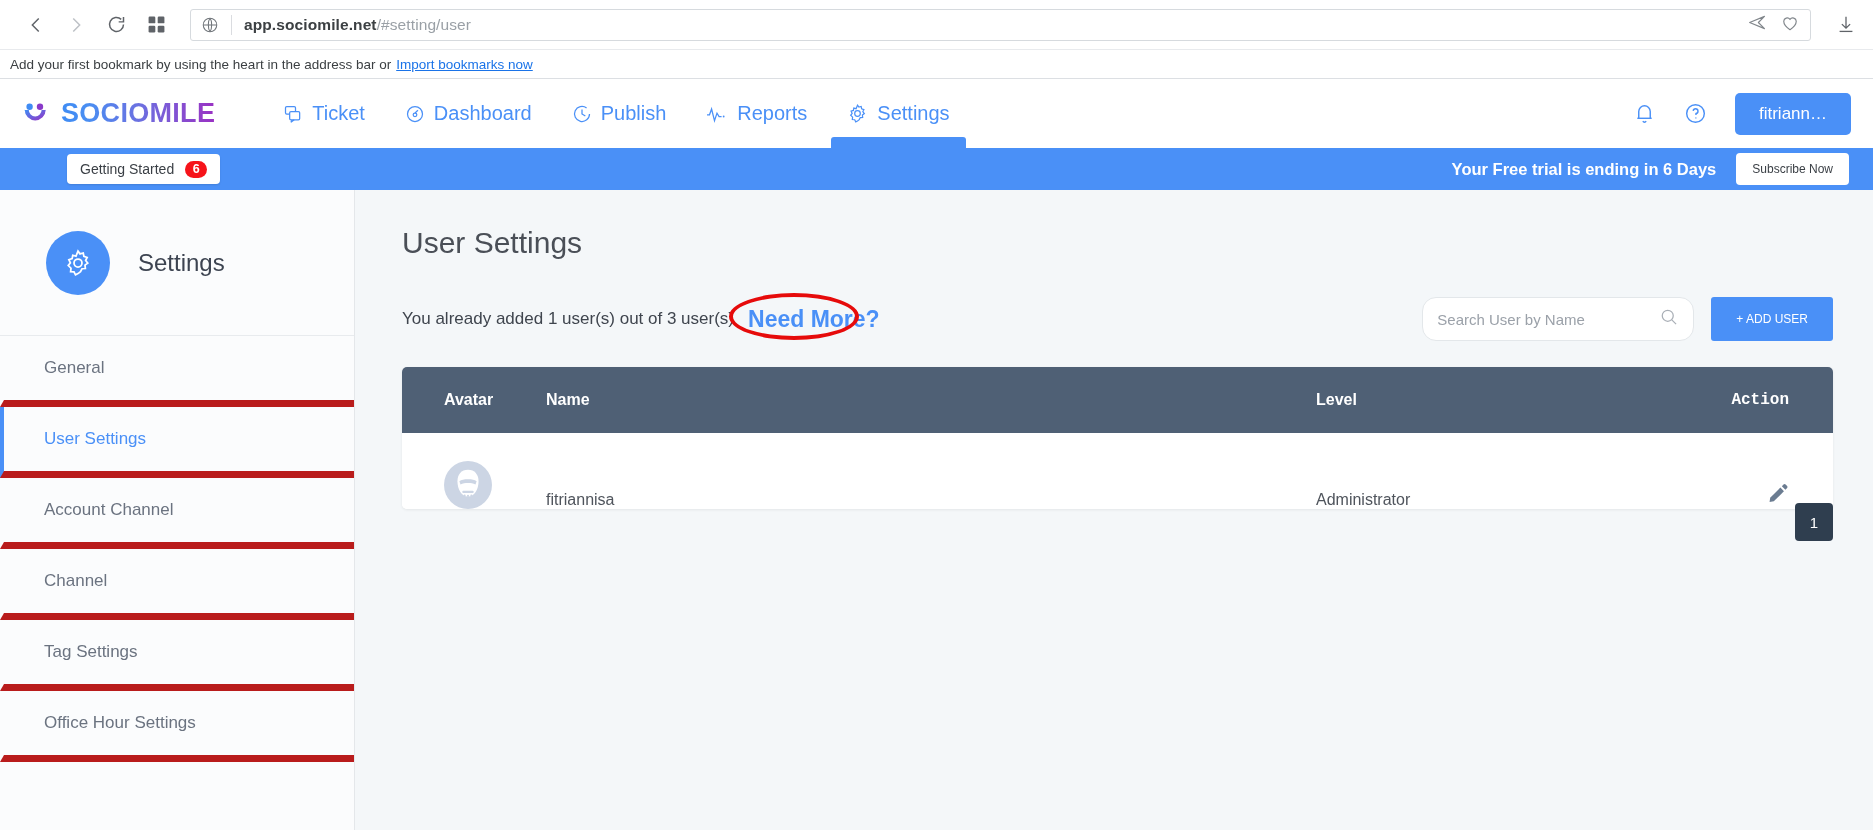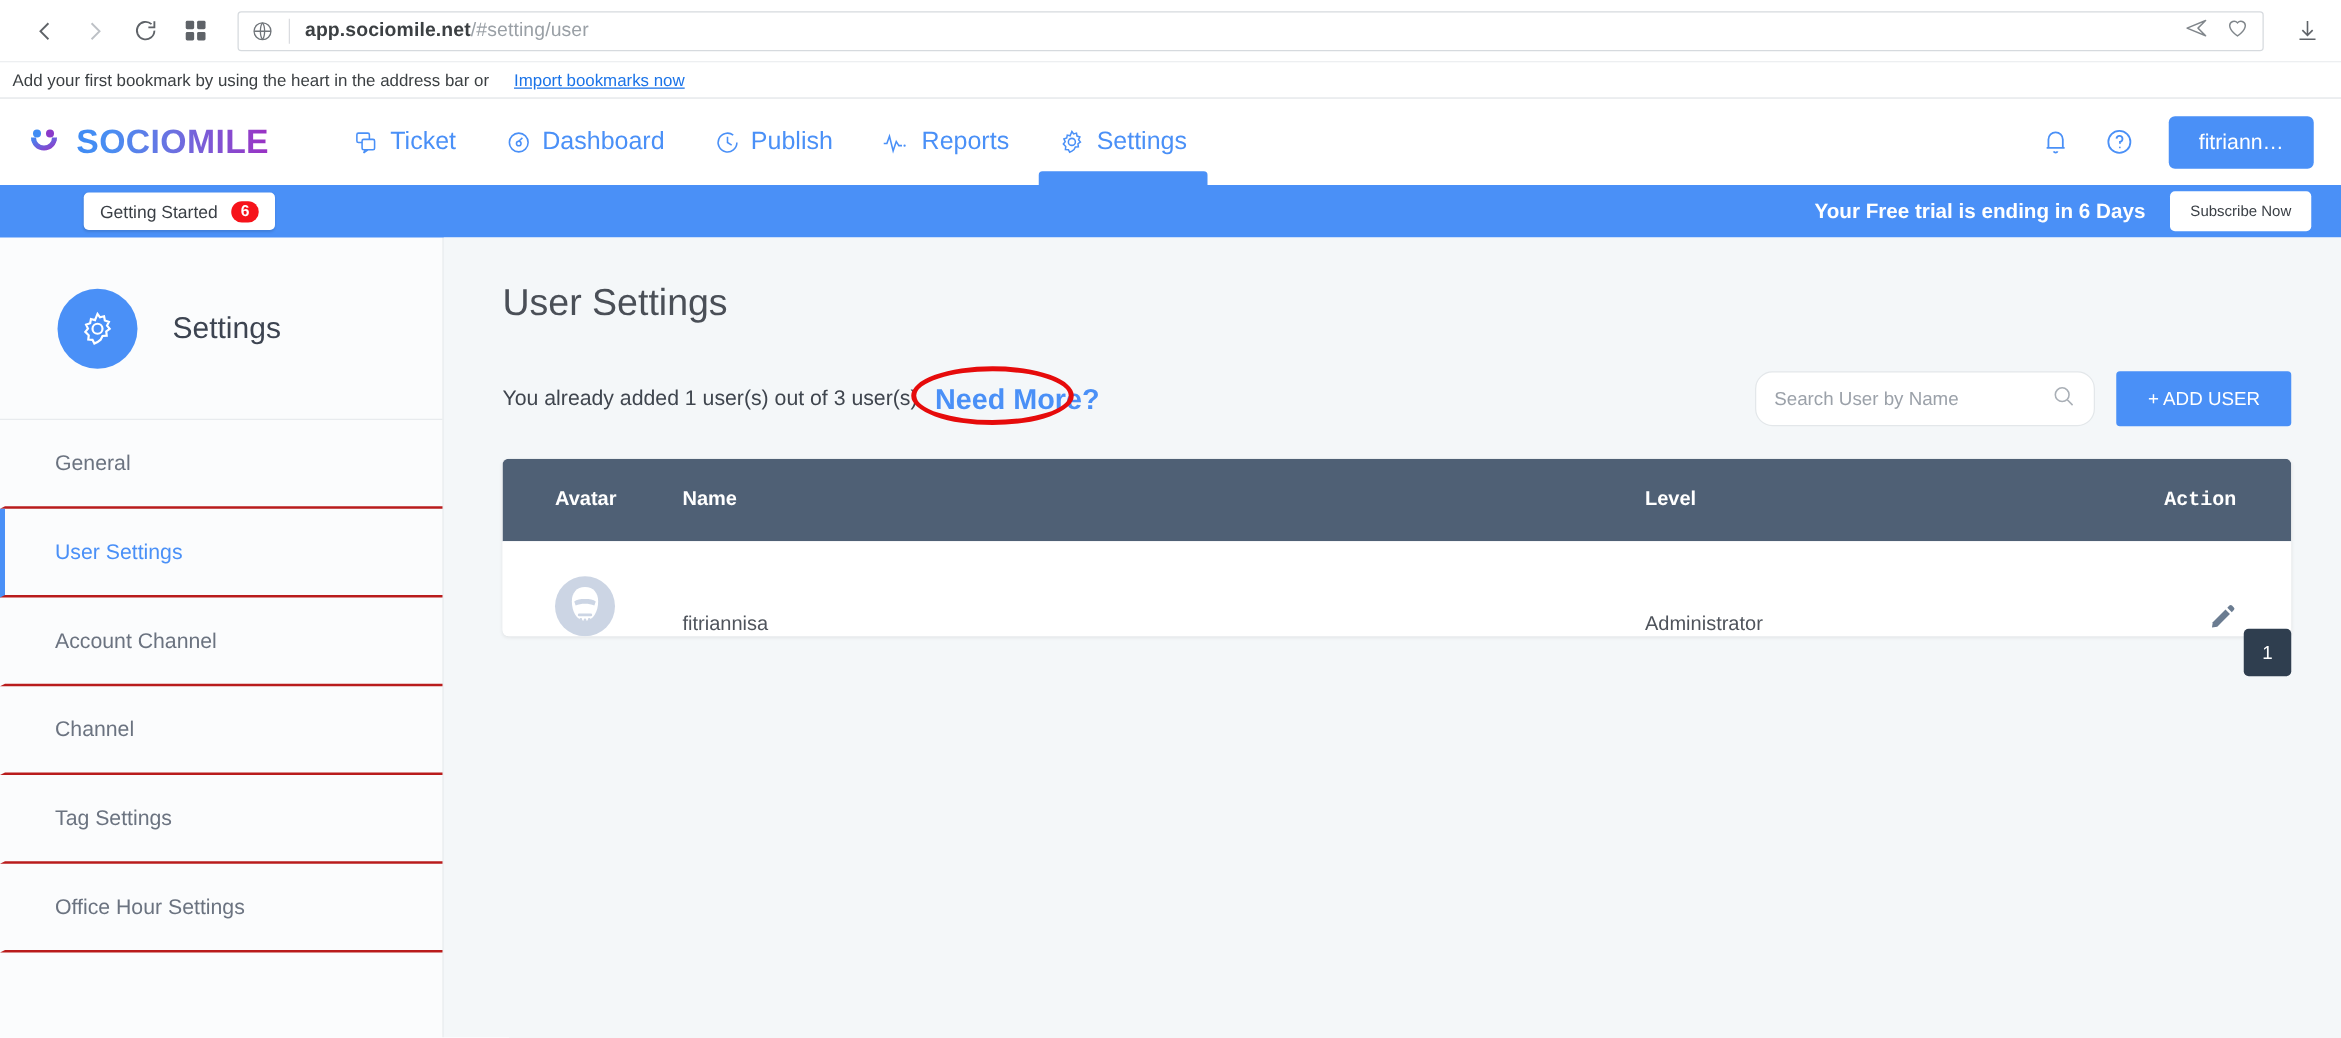--- a/index.html
+++ b/index.html
@@ -61,21 +61,21 @@
     border-bottom: 1px solid #dcdfe3;
     display: flex;
     align-items: center;
     padding-left: 10px;
     font-size: 13.5px;
     color: #3c4043;
   }
   .bookmark-bar a {
     color: #1a73e8;
     text-decoration: underline;
-    margin-left: 20px;
+    margin-left: 5px;
   }
 
   
   .app-header {
     height: 69px;
     background: #ffffff;
     display: flex;
     align-items: center;
     padding: 0 22px 0 20px;
     position: relative;
@@ -224,21 +224,21 @@
     color: #fff;
   }
   .sidebar-title { font-size: 24px; color: #3d4451; }
   .side-item {
     height: 71px;
     display: flex;
     align-items: center;
     padding-left: 40px;
     font-size: 17px;
     color: #6b7380;
-    border-bottom: 2px solid #b91c1c;
+    border-bottom: 7px solid #b91c1c;
     border-left: 4px solid transparent;
   }
   .side-item.active {
     color: #4a90f7;
     border-left-color: #4a90f7;
   }
 
   .content {
     flex: 1 1 auto;
     background: #f4f7f9;
@@ -301,21 +301,21 @@
     background: transparent;
   }
   .search-box input::placeholder { color: #9ba1a9; }
   .add-user-btn {
     background: #4a90f7;
     border: none;
     border-radius: 3px;
     color: #fff;
     height: 44px;
     padding: 0 25px;
-    font-size: 15px;
+    font-size: 12px;
     font-family: inherit;
   }
 
   
   .table-card {
     margin-top: 26px;
     background: #ffffff;
     border-radius: 5px;
     box-shadow: 0 1px 3px rgba(0,0,0,.07);
     overflow: hidden;

